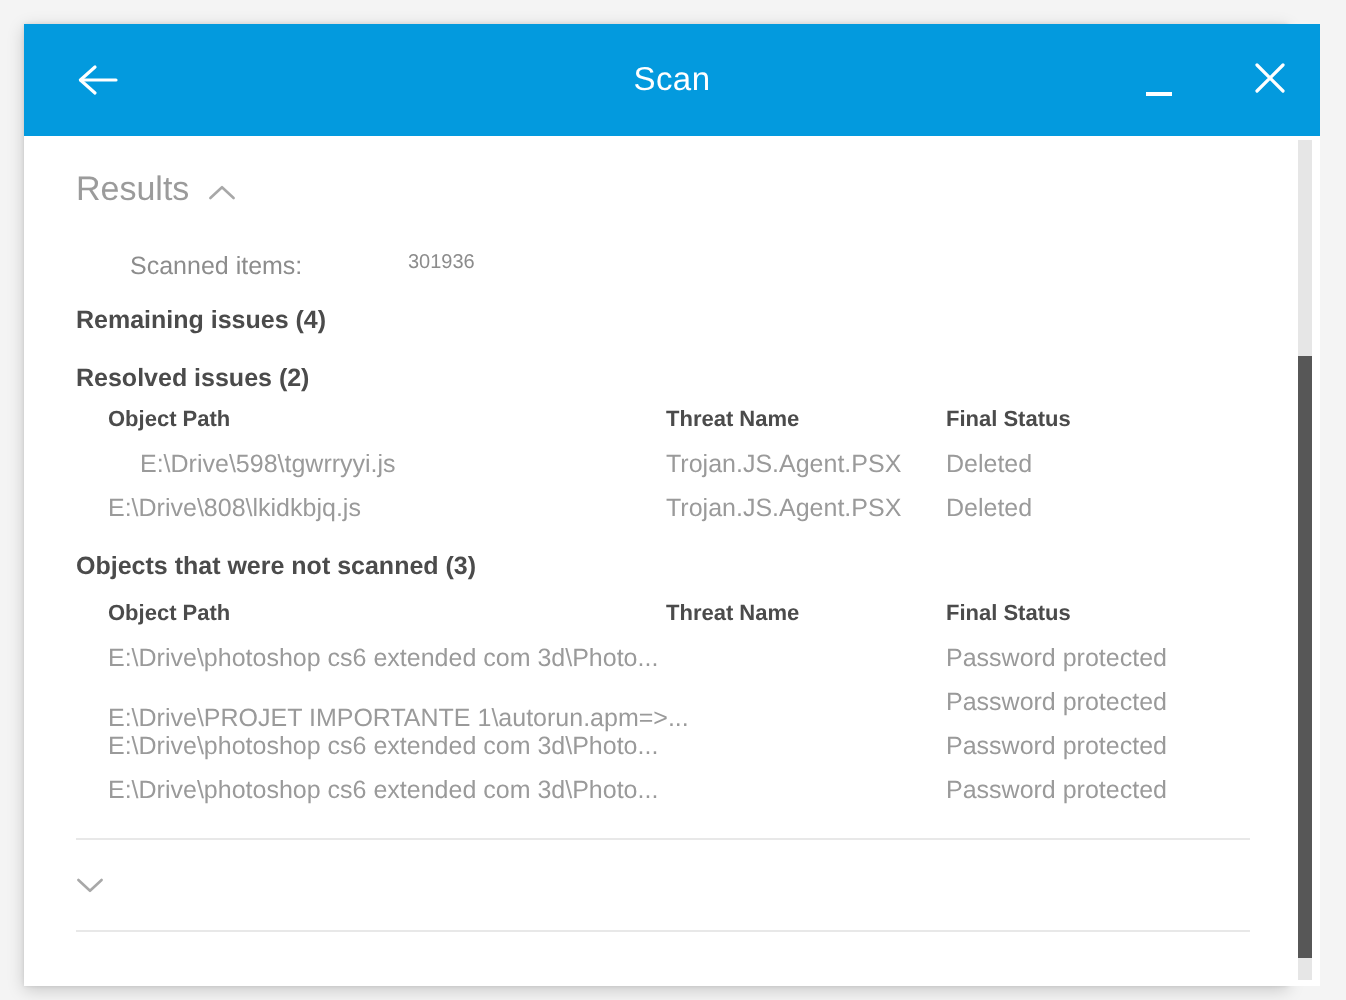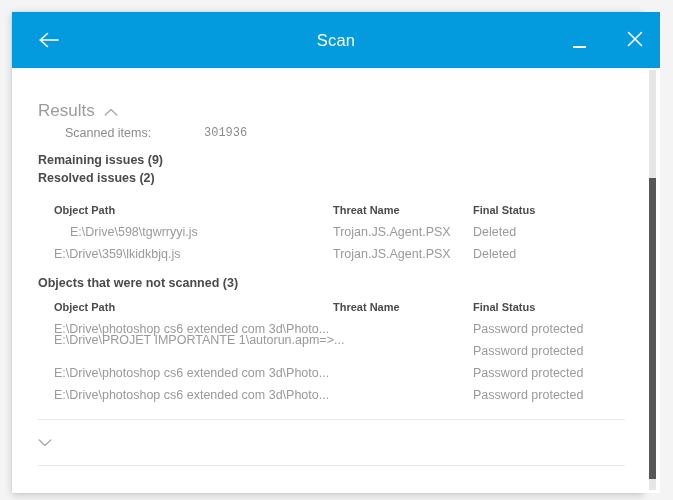--- a/index.html
+++ b/index.html
@@ -130,22 +130,21 @@
   .kv-label {
     position: absolute;
     left: 26px;
     color: #8c8c8c;
     font-size: 12.5px;
   }
   .kv-value {
     position: absolute;
     left: 192px;
     color: #8c8c8c;
-    font-size: 12px;
-    font-family: Liberation Mono, monospace;
+    font-size: 10px;
   }
 
   .grp-head {
     position: absolute;
     left: 26px;
     color: #4b4b4b;
     font-size: 12.5px;
     font-weight: bold;
   }
 
@@ -222,58 +221,58 @@
           <svg width="18" height="18" viewBox="0 0 18 18">
             <path d="M2.5 2.5 L15.5 15.5 M15.5 2.5 L2.5 15.5" fill="none" stroke="#ffffff" stroke-width="1.6" stroke-linecap="round"></path>
           </svg>
         </span>
       </div>
     </div>
 
     <div class="content">
       <div class="pad">
 
-        <div class="section-title" style="top:32px;">
+        <div class="section-title" style="top:16px;">
           <span>Results</span>
           <span class="chev">
             <svg width="14" height="9" viewBox="0 0 14 9">
               <path d="M1.2 7 L7 1.6 L12.8 7" fill="none" stroke="#a8a8a8" stroke-width="1.3" stroke-linecap="round" stroke-linejoin="round"></path>
             </svg>
           </span>
         </div>
 
         <div class="kv-label" style="top:58px;margin-left:27px;">Scanned items:</div>
         <div class="kv-value" style="top:58px;">301936</div>
 
-        <div class="grp-head" style="top:85px;">Remaining issues (9)</div>
-
-        <div class="grp-head" style="top:103px;">Resolved issues (2)</div>
+        <div class="grp-head" style="top:85px;">Remaining issues (4)</div>
+
+        <div class="grp-head" style="top:114px;">Resolved issues (2)</div>
 
         <div class="col-head c-path" style="top:136px;">Object Path</div>
         <div class="col-head c-threat" style="top:136px;">Threat Name</div>
         <div class="col-head c-status" style="top:136px;">Final Status</div>
 
         <div class="cell c-path" style="top:157px;margin-left:16px;">E:\Drive\598\tgwrryyi.js</div>
         <div class="cell c-threat" style="top:157px;">Trojan.JS.Agent.PSX</div>
         <div class="cell c-status" style="top:157px;">Deleted</div>
 
-        <div class="cell c-path" style="top:179px;">E:\Drive\359\lkidkbjq.js</div>
+        <div class="cell c-path" style="top:179px;">E:\Drive\808\lkidkbjq.js</div>
         <div class="cell c-threat" style="top:179px;">Trojan.JS.Agent.PSX</div>
         <div class="cell c-status" style="top:179px;">Deleted</div>
 
         <div class="grp-head" style="top:208px;">Objects that were not scanned (3)</div>
 
         <div class="col-head c-path" style="top:233px;">Object Path</div>
         <div class="col-head c-threat" style="top:233px;">Threat Name</div>
         <div class="col-head c-status" style="top:233px;">Final Status</div>
 
         <div class="cell c-path" style="top:254px;">E:\Drive\photoshop cs6 extended com 3d\Photo...</div>
         <div class="cell c-status" style="top:254px;">Password protected</div>
 
-        <div class="cell c-path" style="top:265px;">E:\Drive\PROJET IMPORTANTE 1\autorun.apm=&gt;...</div>
+        <div class="cell c-path" style="top:284px;">E:\Drive\PROJET IMPORTANTE 1\autorun.apm=&gt;...</div>
         <div class="cell c-status" style="top:276px;">Password protected</div>
 
         <div class="cell c-path" style="top:298px;">E:\Drive\photoshop cs6 extended com 3d\Photo...</div>
         <div class="cell c-status" style="top:298px;">Password protected</div>
 
         <div class="cell c-path" style="top:320px;">E:\Drive\photoshop cs6 extended com 3d\Photo...</div>
         <div class="cell c-status" style="top:320px;">Password protected</div>
 
         <div class="divider" style="top:351px;"></div>
 

